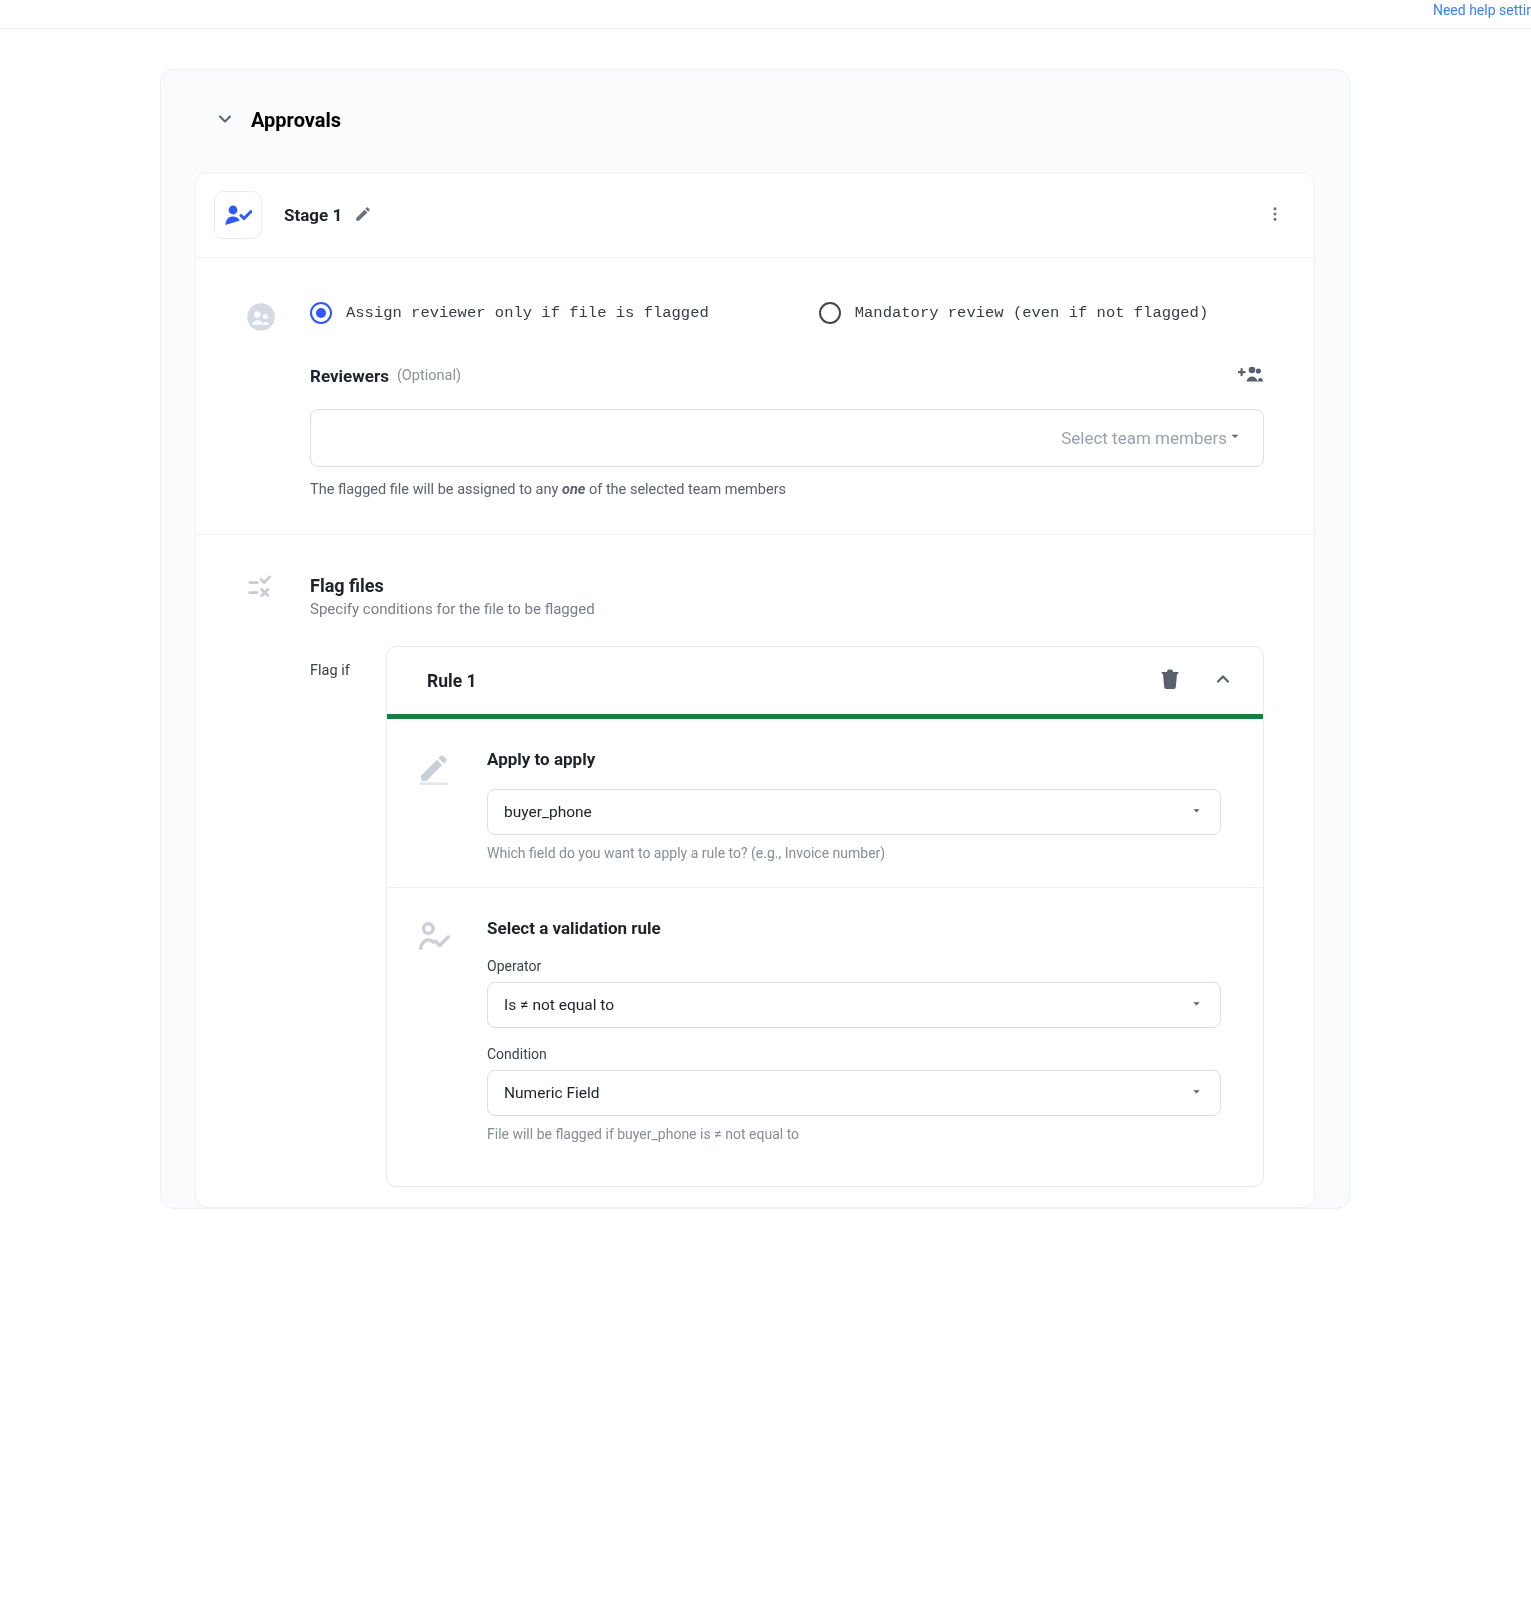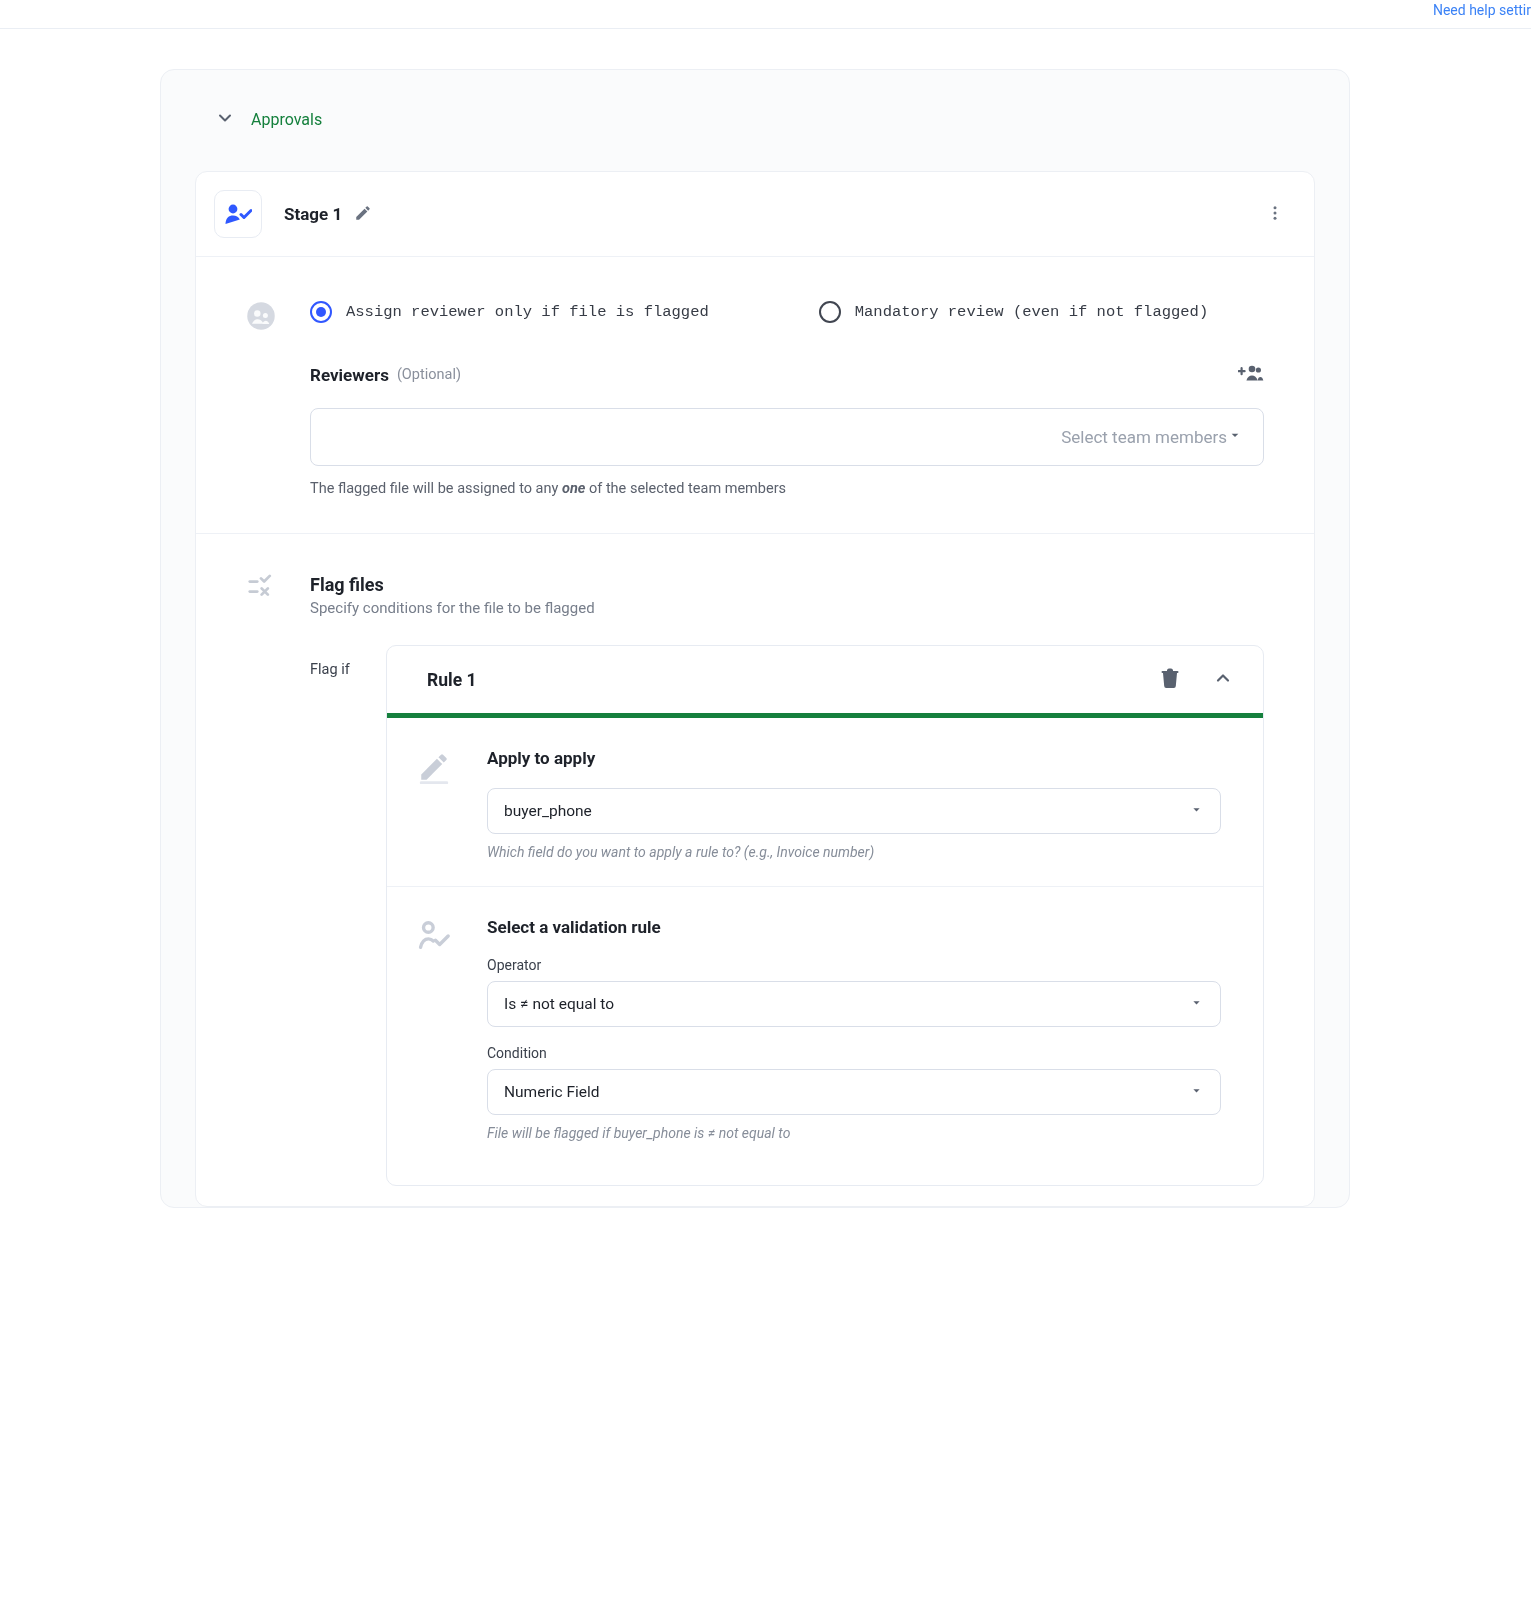--- a/index.html
+++ b/index.html
@@ -37,23 +37,23 @@
     padding: 0;
   }
   .section-title-row {
     display: flex;
     align-items: center;
     gap: 16px;
     padding: 38px 0 40px 54px;
   }
   .chev-down svg { width: 20px; height: 20px; }
   .section-title {
-    font-size: 16px;
-    color: #15803d;
-    font-weight: 400;
+    font-size: 20px;
+    color: #000000;
+    font-weight: 700;
   }
   .stage-card {
     background: #fff;
     border: 1px solid #eceff4;
     border-radius: 12px;
     margin: 0 34px 0 34px;
   }
   .stage-header {
     display: flex;
     align-items: center;
@@ -149,21 +149,21 @@
     border: 1px solid #d9dee8;
     border-radius: 8px;
     height: 46px;
     display:flex; align-items:center; justify-content:space-between;
     padding: 0 16px;
     font-size: 15.5px;
     color:#1e222a;
     cursor:pointer;
   }
   .combo .caret svg{ width:15px; height:15px; color:#59616f; }
-  .field-helper { font-size: 14px; color: #868d99; margin-top: 10px; font-style: italic; }
+  .field-helper { font-size: 14px; color: #868d99; margin-top: 10px; }
   
   .rule-divider { border-top: 1px solid #eef1f6; margin: 26px -42px 30px -30px; }
   
   .small-label { font-size: 14px; color: #3b414c; margin-bottom: 8px; }
   .cond-block { margin-bottom: 18px; }
   
   .content-col { flex:1; min-width:0; }
 </style>
 </head>
 <body>

